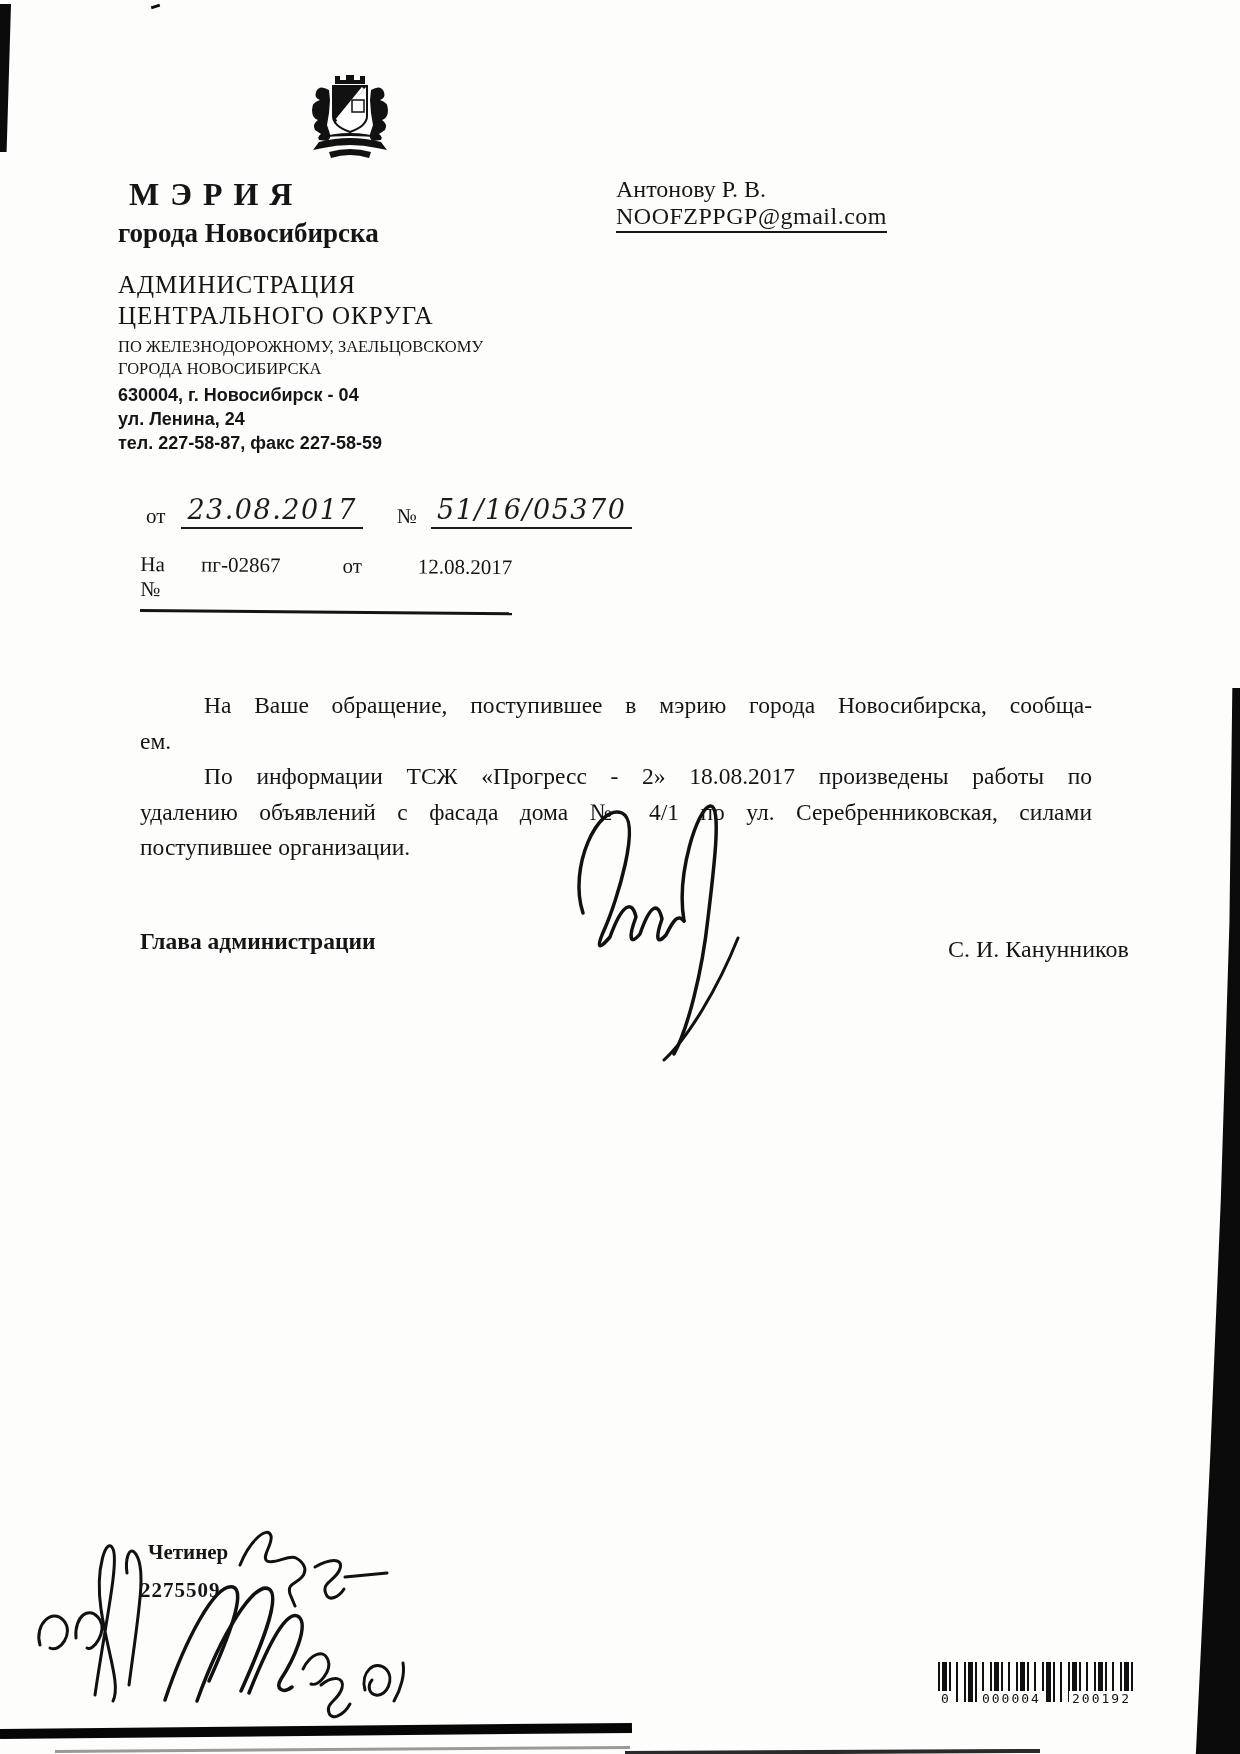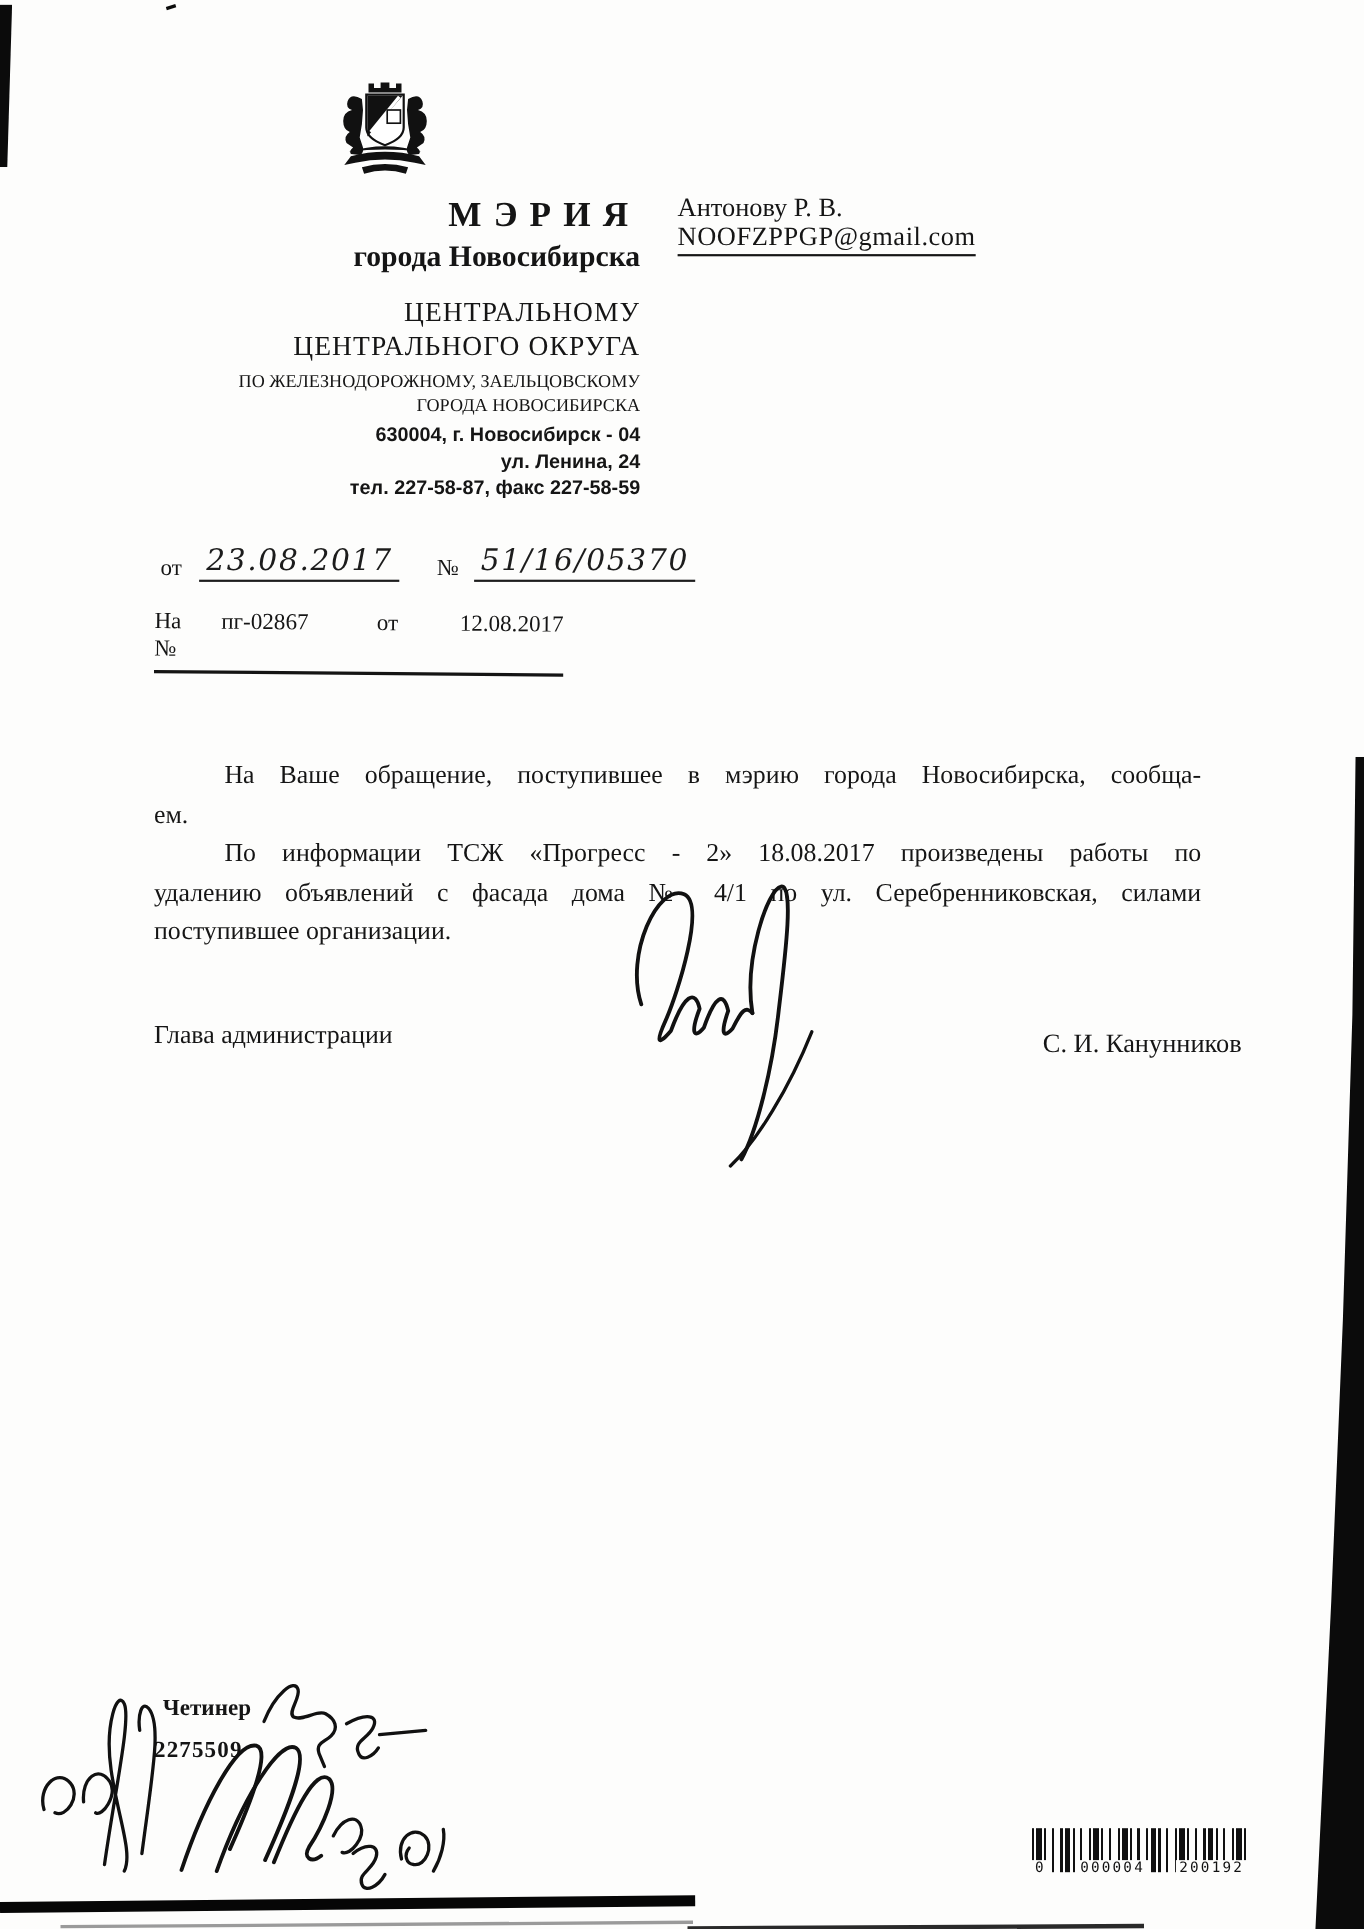--- a/index.html
+++ b/index.html
@@ -6,21 +6,21 @@
   .page{
     position:relative;
     width:1240px;height:1754px;
     margin:0 auto;
     background:#fdfdfc;
     overflow:hidden;
     font-family:"Liberation Serif", serif;
     color:#151515;
   }
   
-  .letterhead{position:absolute;left:118px;top:72px;width:464px;text-align:right;}
+  .letterhead{position:absolute;left:118px;top:72px;width:464px;text-align:left;}
   .emblem{width:102px;height:92px;margin:0 auto;display:block;}
   .org1{font-weight:bold;font-size:32px;letter-spacing:11px;padding-left:11px;margin-top:12px;}
   .org2{font-weight:bold;font-size:27px;margin-top:5px;}
   .dept-big{font-size:25px;letter-spacing:1px;margin-top:3px;}
   .dept-big.first{margin-top:22px;}
   .dept-small{font-size:16.5px;margin-top:2px;}
   .dept-small.first{margin-top:7px;}
   .addr{font-family:Liberation Sans, sans-serif;font-weight:bold;font-size:18px;margin-top:3px;}
   .addr.first{margin-top:6px;}
   
@@ -45,21 +45,21 @@
   }
   .ref-row2 .in-num{margin-left:15px;}
   .ref-row2 .in-from{margin-left:62px;}
   .ref-row2 .in-date{margin-left:56px;}
   
   .body-text{position:absolute;left:140px;top:688px;width:952px;font-size:23.5px;line-height:35.5px;}
   .line{white-space:nowrap;}
   .just{white-space:normal;text-align:justify;text-align-last:justify;}
   .indent{padding-left:64px;}
   
-  .sign-title{position:absolute;left:140px;top:928px;font-size:23.5px;}
+  .sign-title{position:absolute;left:140px;top:928px;font-size:23.5px;font-weight:bold;}
   .sign-name{position:absolute;left:948px;top:936px;font-size:24px;}
   .sig-main{position:absolute;left:558px;top:788px;}
   .sig{stroke:#111;fill:none;stroke-linecap:round;stroke-linejoin:round;}
   
   .exec-name{position:absolute;left:148px;top:1540px;font-weight:bold;font-size:21px;}
   .exec-phone{position:absolute;left:140px;top:1578px;font-weight:bold;font-size:21px;letter-spacing:1px;}
   .sig-footer{position:absolute;left:25px;top:1505px;}
   
   .barcode{position:absolute;left:938px;top:1662px;width:196px;height:40px;}
   .bars{position:absolute;inset:0;
@@ -98,21 +98,21 @@
       <path d="M30 18 q-10 -6 -13 2 q-2 6 4 8 q-8 2 -8 10 q0 8 6 10 q-6 4 -3 10 l6 4 q-4 3 -2 6 l8 1 q4 -2 3 -7 l-3 -9 l2 -12 l1 -13 Z" fill="#111"></path>
 
       <path d="M72 18 q10 -6 13 2 q2 6 -4 8 q8 2 8 10 q0 8 -6 10 q6 4 3 10 l-6 4 q4 3 2 6 l-8 1 q-4 -2 -3 -7 l3 -9 l-2 -12 l-1 -13 Z" fill="#111"></path>
 
       <path d="M18 66 Q51 56 84 66 Q51 62 18 66 Z" fill="#111"></path>
       <path d="M20 70 Q51 62 82 70 L88 78 L78 76 Q51 70 24 76 L14 78 Z" fill="#111"></path>
       <path d="M30 80 Q51 74 72 80 L70 86 Q51 80 32 86 Z" fill="#111"></path>
     </svg>
     <div class="org1">МЭРИЯ</div>
     <div class="org2">города Новосибирска</div>
-    <div class="dept-big first">ЦЕНТРАЛЬНОМУ</div>
+    <div class="dept-big first">АДМИНИСТРАЦИЯ</div>
     <div class="dept-big">ЦЕНТРАЛЬНОГО ОКРУГА</div>
     <div class="dept-small first">ПО ЖЕЛЕЗНОДОРОЖНОМУ, ЗАЕЛЬЦОВСКОМУ</div>
     <div class="dept-small">ГОРОДА НОВОСИБИРСКА</div>
     <div class="addr first">630004, г. Новосибирск - 04</div>
     <div class="addr">ул. Ленина, 24</div>
     <div class="addr">тел. 227-58-87, факс 227-58-59</div>
   </div>
 
   <div class="recipient">
     <div>Антонову Р. В.</div>

